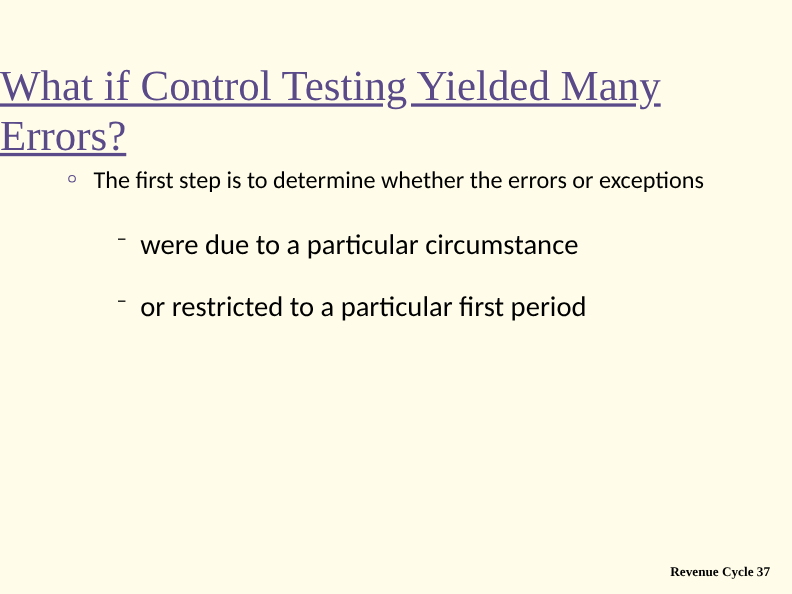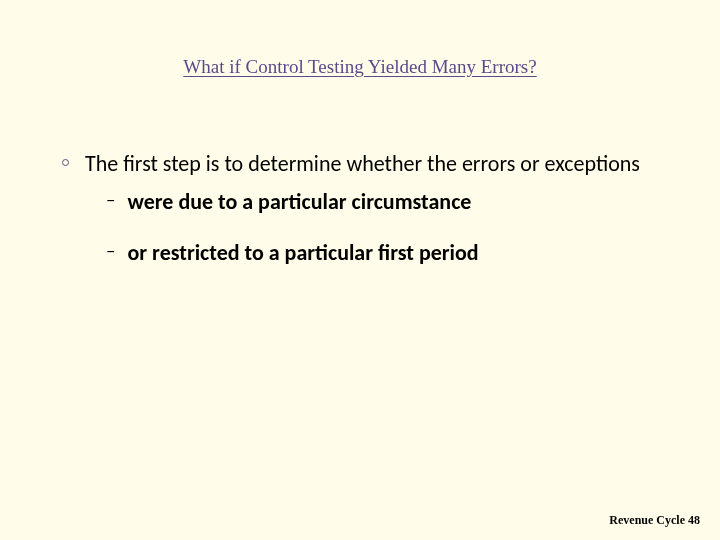--- a/index.html
+++ b/index.html
@@ -16,37 +16,37 @@
     position: relative;
     width: 720px;
     height: 540px;
     box-sizing: border-box;
   }
   .title {
     position: absolute;
     top: 56px;
     left: 0;
     width: 100%;
-    text-align: center;
+    text-align: left;
     font-family: "Times New Roman", Times, serif;
-    font-size: 19px;
+    font-size: 39px;
     color: #5b4a8a;
     text-decoration: underline;
     text-underline-offset: 3px;
   }
   .body {
     position: absolute;
     top: 150px;
     left: 62px;
     right: 60px;
   }
   .bullet-row {
     display: flex;
     align-items: flex-start;
-    margin-bottom: 10px;
+    margin-bottom: 28px;
   }
   .bullet-dot {
     width: 7px;
     height: 7px;
     border: 1.5px solid #5b4a8a;
     border-radius: 50%;
     margin-top: 9px;
     margin-right: 16px;
     flex: 0 0 auto;
     box-sizing: border-box;
@@ -65,24 +65,23 @@
     margin-bottom: 24px;
     margin-top: 6px;
   }
   .dash {
     font-size: 19px;
     color: #000;
     margin-right: 12px;
     line-height: 1.25;
   }
   .sub-text {
-    font-size: 22px;
+    font-size: 26px;
     line-height: 1.25;
     color: #000;
-    font-weight: bold;
   }
   .footer {
     position: absolute;
     bottom: 12px;
     right: 20px;
     font-family: "Times New Roman", Times, serif;
     font-weight: bold;
     font-size: 12px;
     color: #000;
   }
@@ -107,15 +106,15 @@
         <span class="sub-text">were due to a particular circumstance</span>
       </div>
       <div class="sub-row">
         <span class="dash">–</span>
         <span class="sub-text">or restricted to a particular first period</span>
       </div>
     </div>
 
   </div>
 
-  <div class="footer">Revenue Cycle 48</div>
+  <div class="footer">Revenue Cycle 37</div>
 
 </div>
 
 </body></html>

